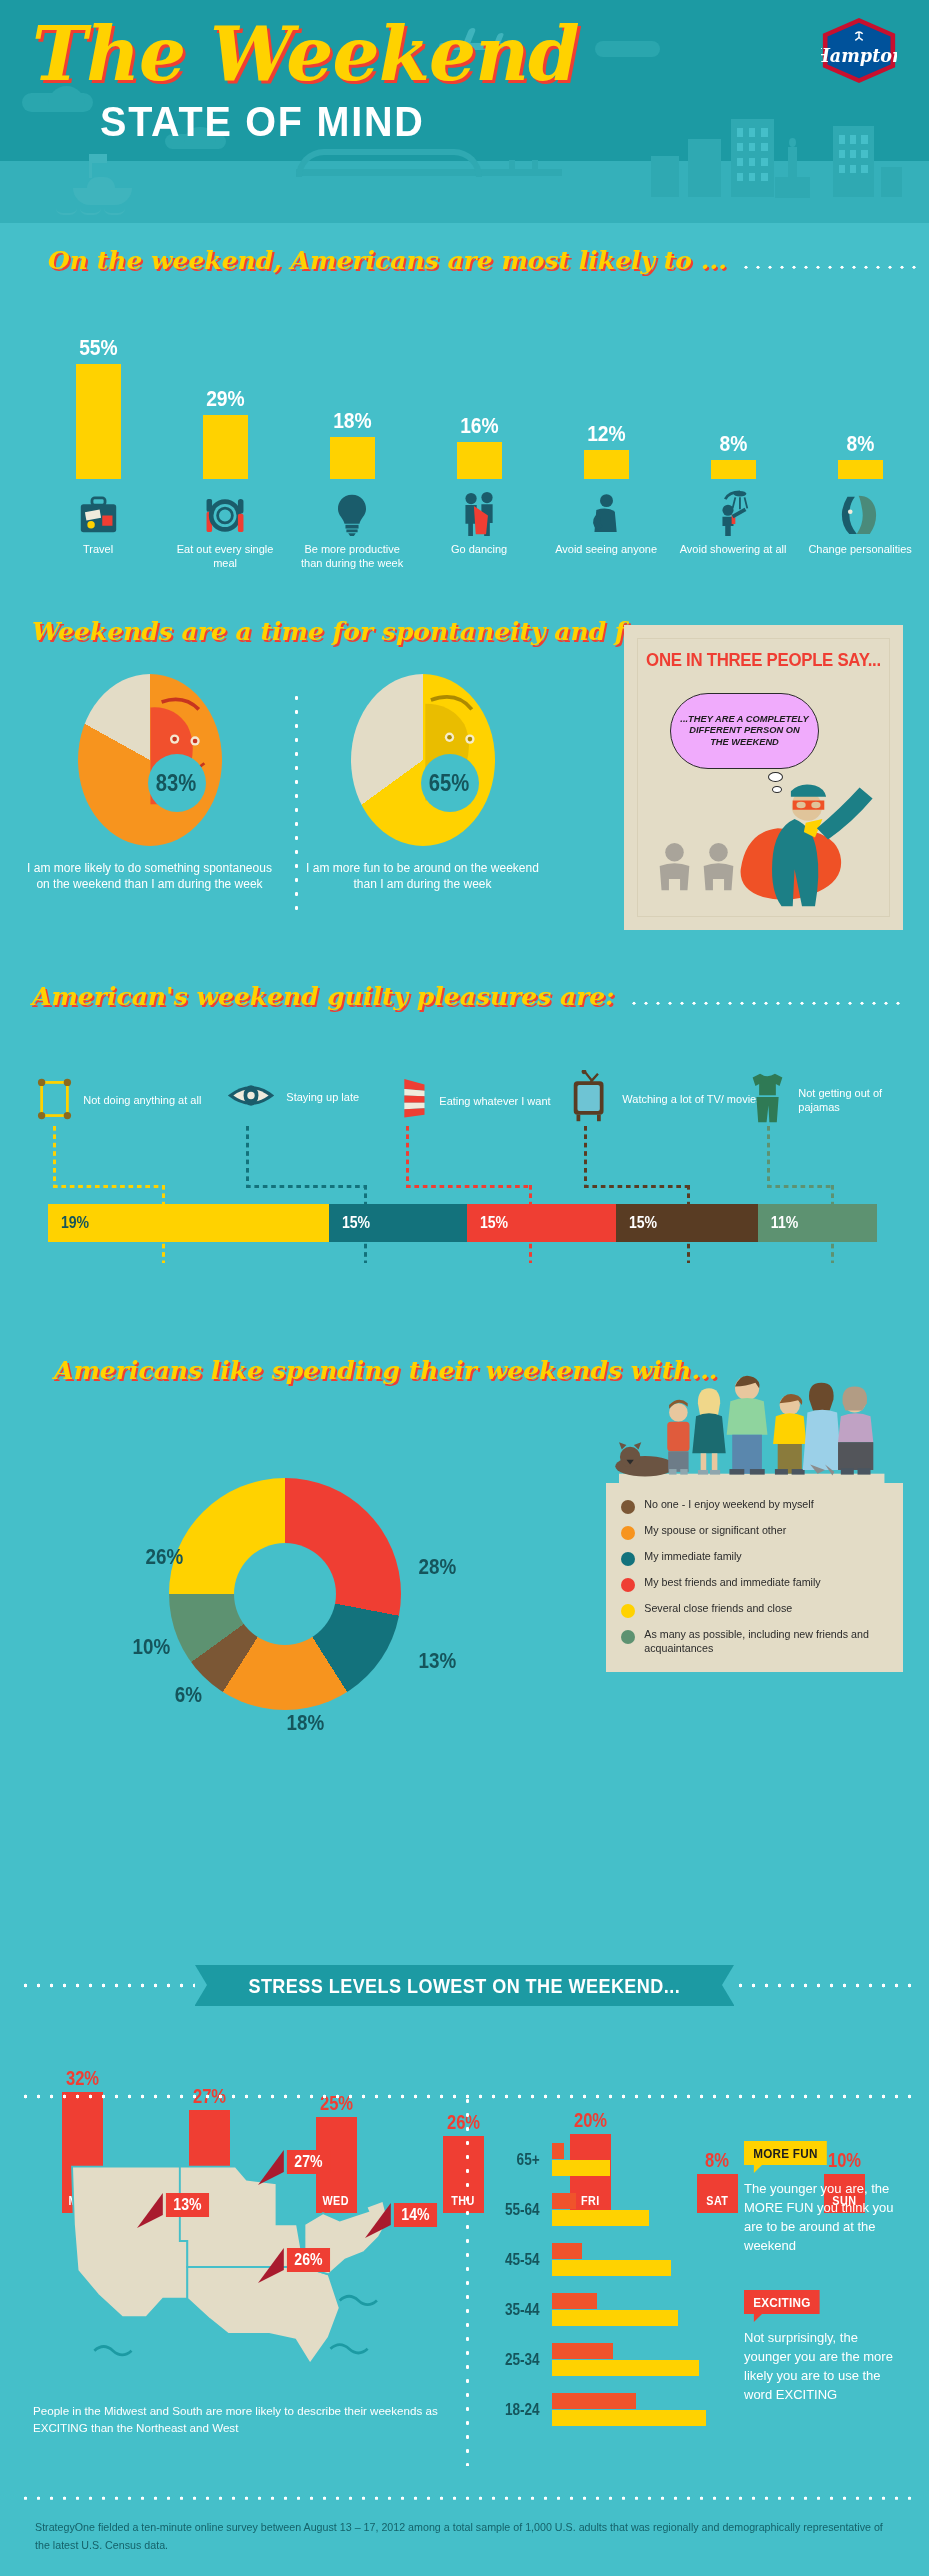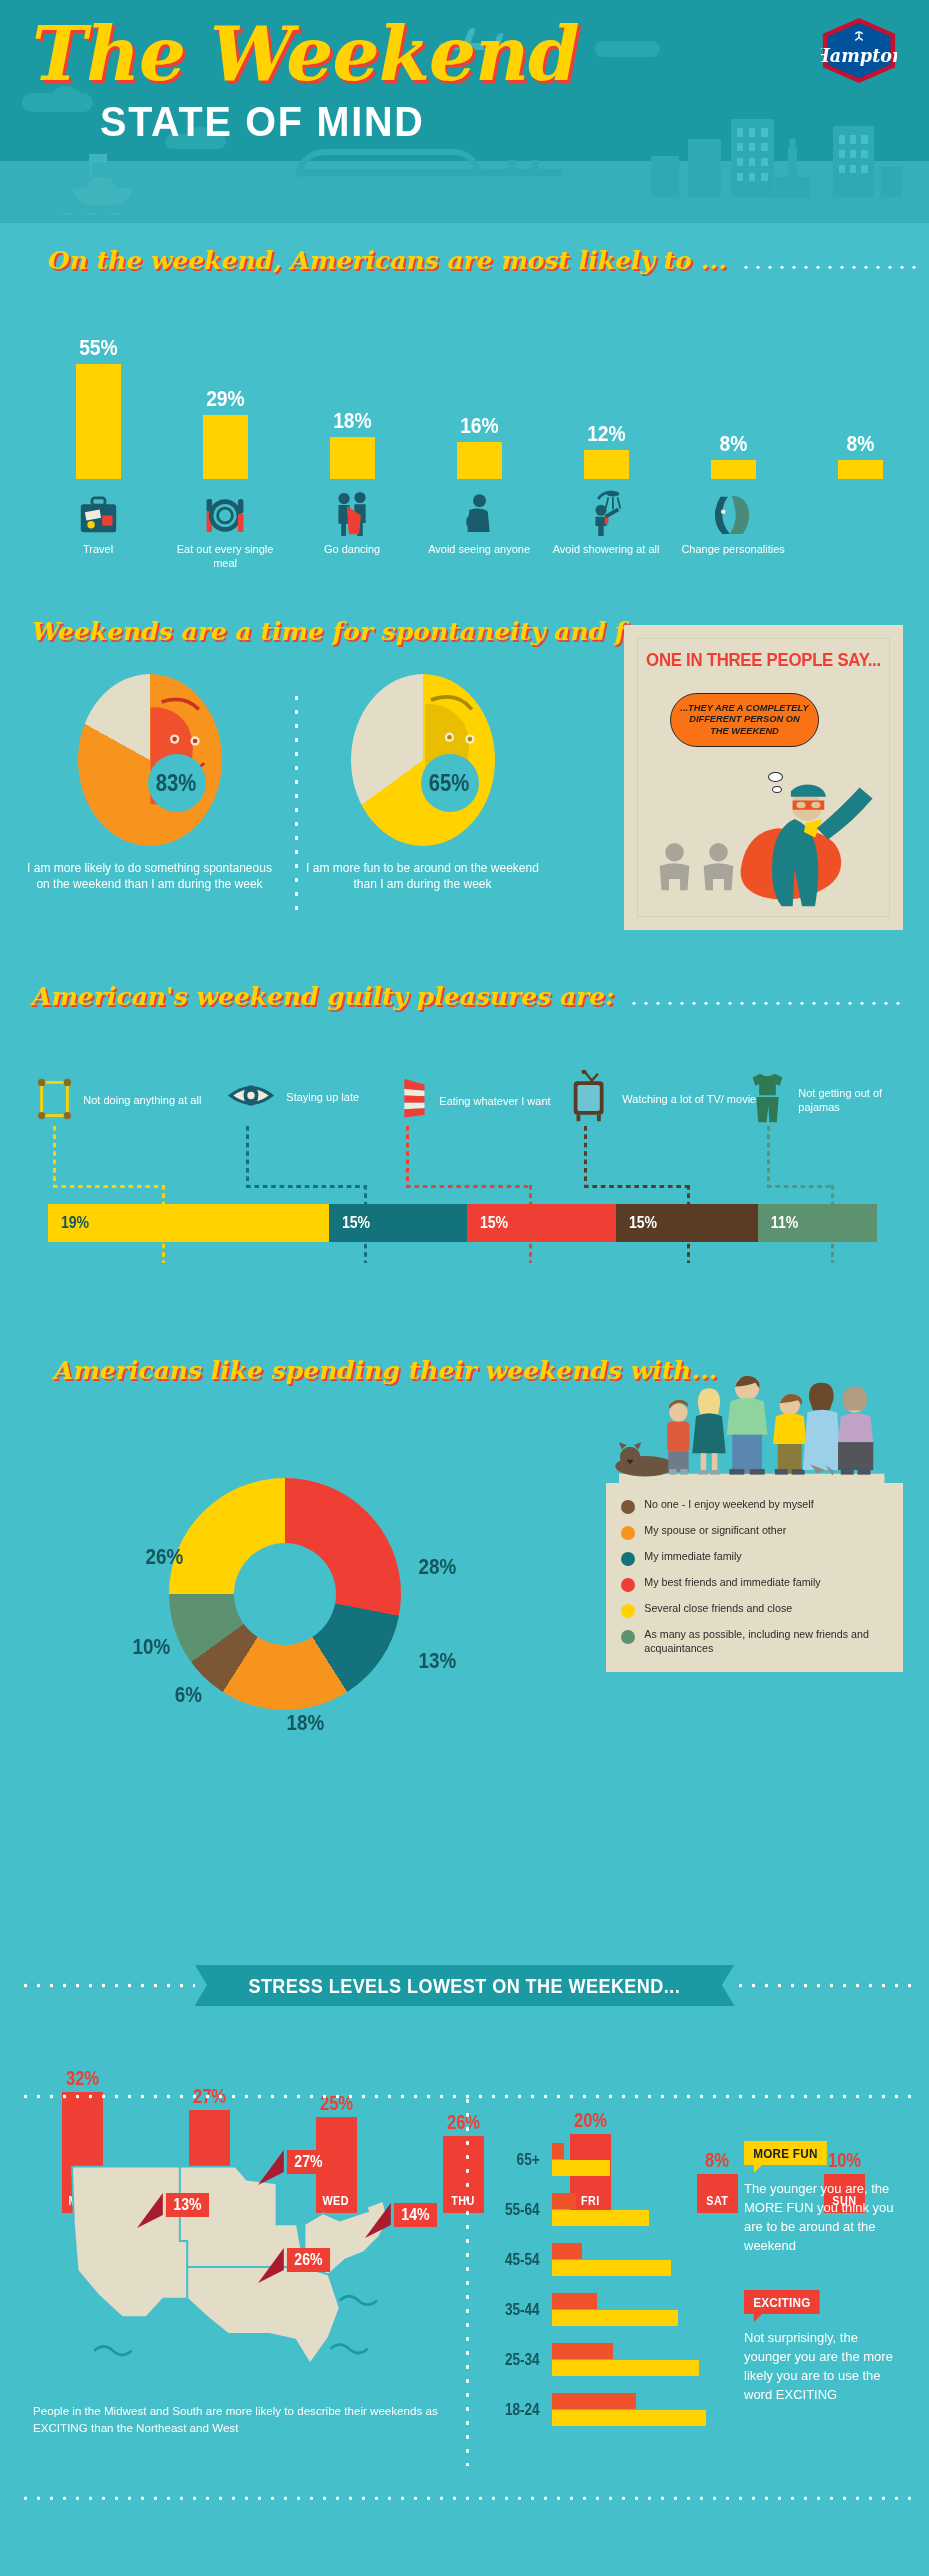--- a/index.html
+++ b/index.html
@@ -77,21 +77,21 @@
   .pie-pct { font-family:"Liberation Sans",sans-serif; font-weight:700; font-size:23px; color:#15555c; transform: scaleX(0.88); }
   .pie-cap { margin-top: 15px; text-align:center; font-size:12px; color:#fff; line-height:1.3; width: 251px; }
   .vdots { position:absolute; left:294px; top:91px; width:4.6px; height:221px;
     background-image: radial-gradient(circle, #ffffff 1.7px, transparent 1.9px);
     background-size: 4.6px 14px; background-repeat: repeat-y; }
 
   
   .card3 { position: absolute; left: 624px; top: 25px; width: 279px; height: 305px; background: #e3dcc6; padding: 13px; }
   .card3-inner { width:100%; height:100%; border:1.9px solid #d8d0b7; position:relative; overflow:hidden; }
   .card3-title { text-align:center; margin-top:11px; font-weight:700; font-size:17.7px; color:#ef3e33; letter-spacing:-0.3px; transform: scaleX(0.95); }
-  .bubble { position:absolute; left:32px; top:54px; width:149px; height:54px; background:#f97316; border:1.9px solid #2b2b2b; border-radius:41px; display:flex; align-items:center; justify-content:center; }
+  .bubble { position:absolute; left:32px; top:54px; width:149px; height:76px; background:#f0abfc; border:1.9px solid #2b2b2b; border-radius:41px; display:flex; align-items:center; justify-content:center; }
   .bubble-txt { font-style:italic; font-weight:700; font-size:9.3px; color:#1d1d1d; text-align:center; line-height:1.25; padding:0 9.3px; }
   .bub-d1 { position:absolute; left:130px; top:133px; width:15px; height:10.2px; background:#fff; border:1.9px solid #2b2b2b; border-radius:50%; }
   .bub-d2 { position:absolute; left:134px; top:147px; width:10.2px; height:7.4px; background:#fff; border:1.9px solid #2b2b2b; border-radius:50%; }
 
   
   .s3 { position: absolute; left: 0; top: 959px; width: 930px; height: 363px; }
   .s3 .head-row { position: absolute; left: 32px; top: 23px; width: 874px; }
   .gp-items { position: absolute; left: 35px; top: 117px; width: 865px; }
   .gp-item { position:absolute; display:flex; align-items:center; gap:9.3px; }
   .gp-label { font-size:11px; color:#fff; line-height:1.3; }
@@ -291,20 +291,31 @@
             <circle cx="26" cy="22" r="15" fill="none" stroke="#1a5c6b" stroke-width="5"></circle>
             <circle cx="26" cy="22" r="8" fill="none" stroke="#1a5c6b" stroke-width="3"></circle>
             <rect x="40" y="4" width="6" height="16" rx="3" fill="#1a5c6b"></rect>
             <rect x="40" y="20" width="6" height="20" rx="2" fill="#ef3e33"></rect>
           </svg>
         </div>
         <div class="icaption">Eat out every single meal</div>
       </div>
       <div class="iconcol">
         <div class="iconbox">
+          <svg width="32" height="43" viewBox="0 0 34 46">
+            <path d="M17 2 C7 2 2 10 2 17 C2 24 8 27 9 33 L25 33 C26 27 32 24 32 17 C32 10 27 2 17 2 Z" fill="#1a5c6b"></path>
+            <rect x="10" y="34" width="14" height="4" fill="#1a5c6b"></rect>
+            <rect x="11" y="39" width="12" height="3" fill="#1a5c6b"></rect>
+            <path d="M13 43 h8 l-2 3 h-4 z" fill="#1a5c6b"></path>
+          </svg>
+        </div>
+        <div class="icaption">Be more productive than during the week</div>
+      </div>
+      <div class="iconcol">
+        <div class="iconbox">
           <svg width="45" height="45" viewBox="0 0 48 48">
             <circle cx="15" cy="8" r="6" fill="#1a5c6b"></circle>
             <path d="M9 15 h12 v20 h-4 v13 h-5 v-13 h-3 z" fill="#1a5c6b"></path>
             <circle cx="32" cy="7" r="6" fill="#1a5c6b"></circle>
             <path d="M26 14 h12 v20 h-3 v14 h-6 v-14 h-3 z" fill="#1a5c6b"></path>
             <path d="M18 16 L33 26 L31 46 L20 46 Z" fill="#ef3e33"></path>
           </svg>
         </div>
         <div class="icaption">Go dancing</div>
       </div>
@@ -805,16 +816,17 @@
       <p>The younger you are, the MORE FUN you think you are to be around at the weekend</p>
     </div>
     <div class="note" style="left:744px;top:203px;width:158px;">
       <span class="tag tag-exc">EXCITING</span>
       <p>Not surprisingly, the younger you are the more likely you are to use the word EXCITING</p>
     </div>
   </div>
 
   <div class="footer">
     <div class="fdots"></div>
+    <div class="fnote">StrategyOne fielded a ten-minute online survey between August 13 – 17, 2012 among a total sample of 1,000 U.S. adults that was regionally and demographically representative of the latest U.S. Census data.</div>
   </div>
 
 </div>
 
 
 </body></html>

